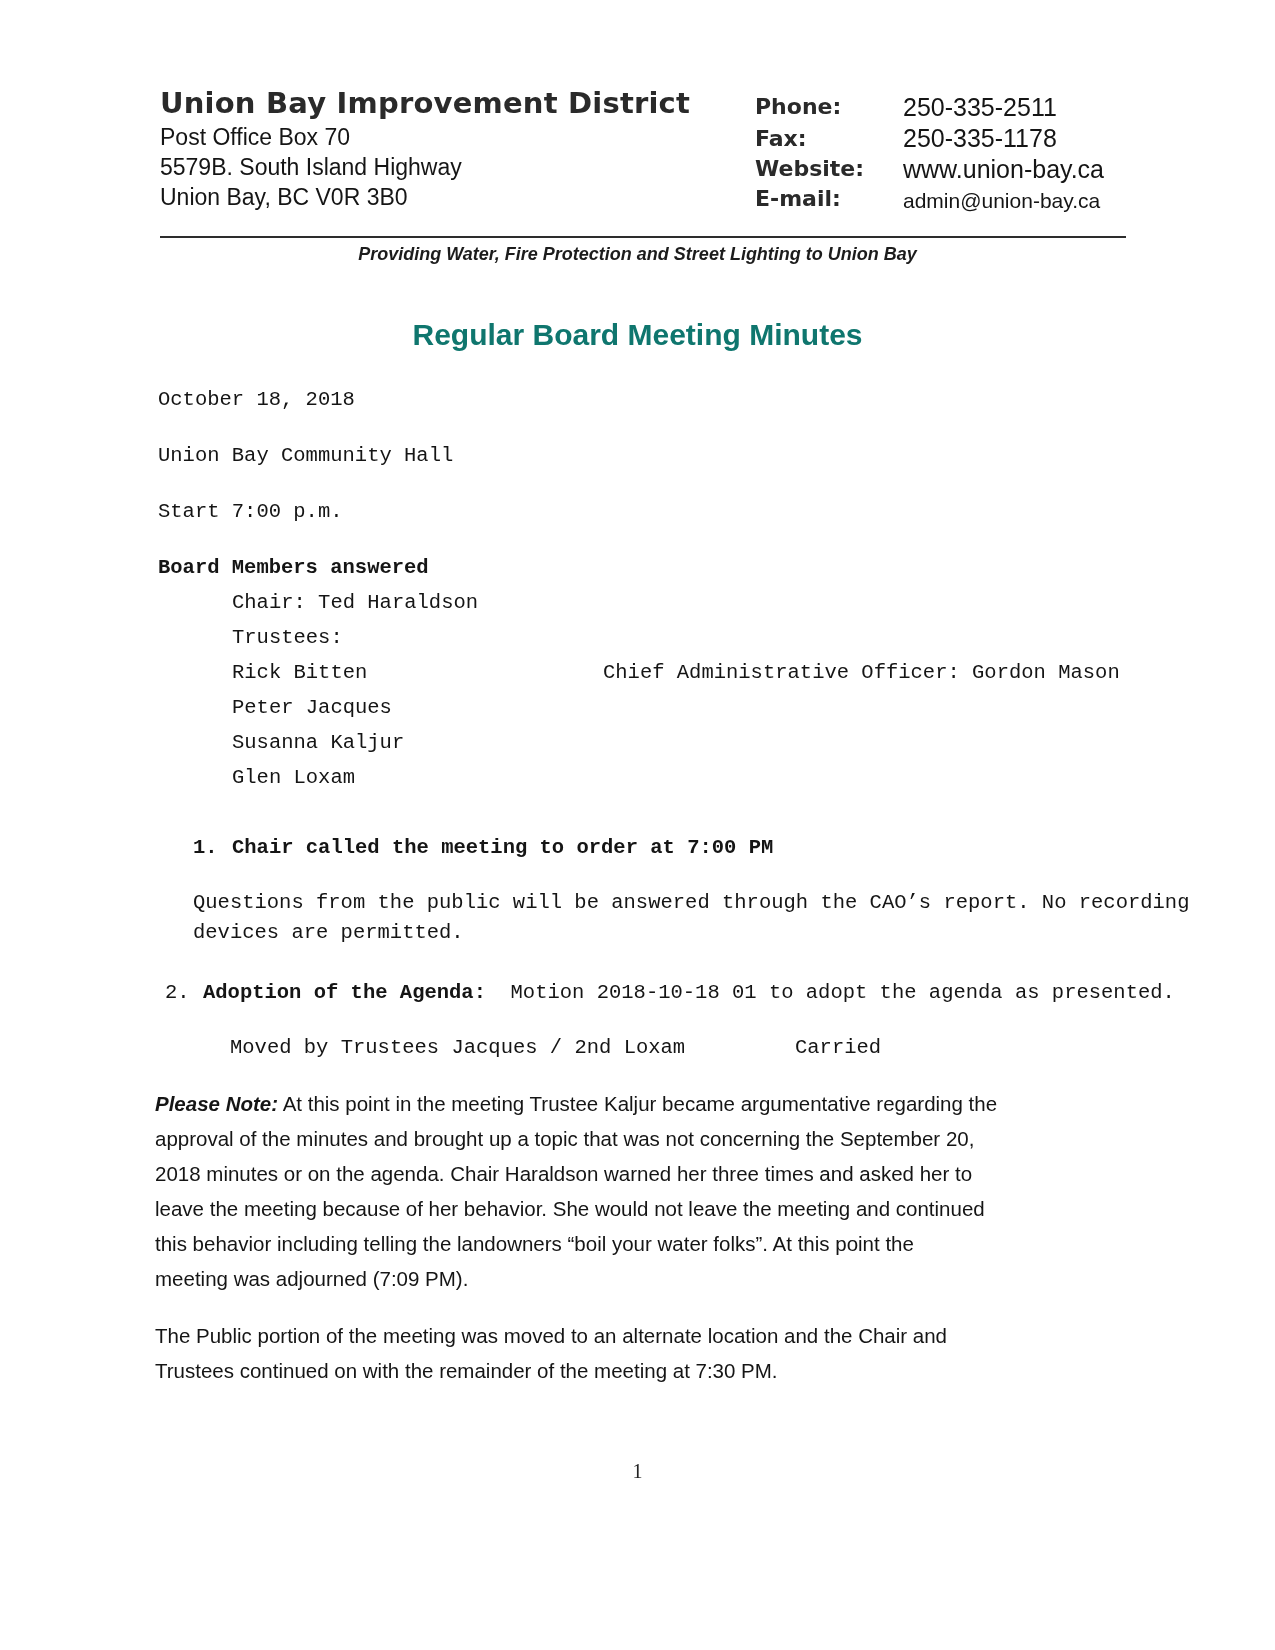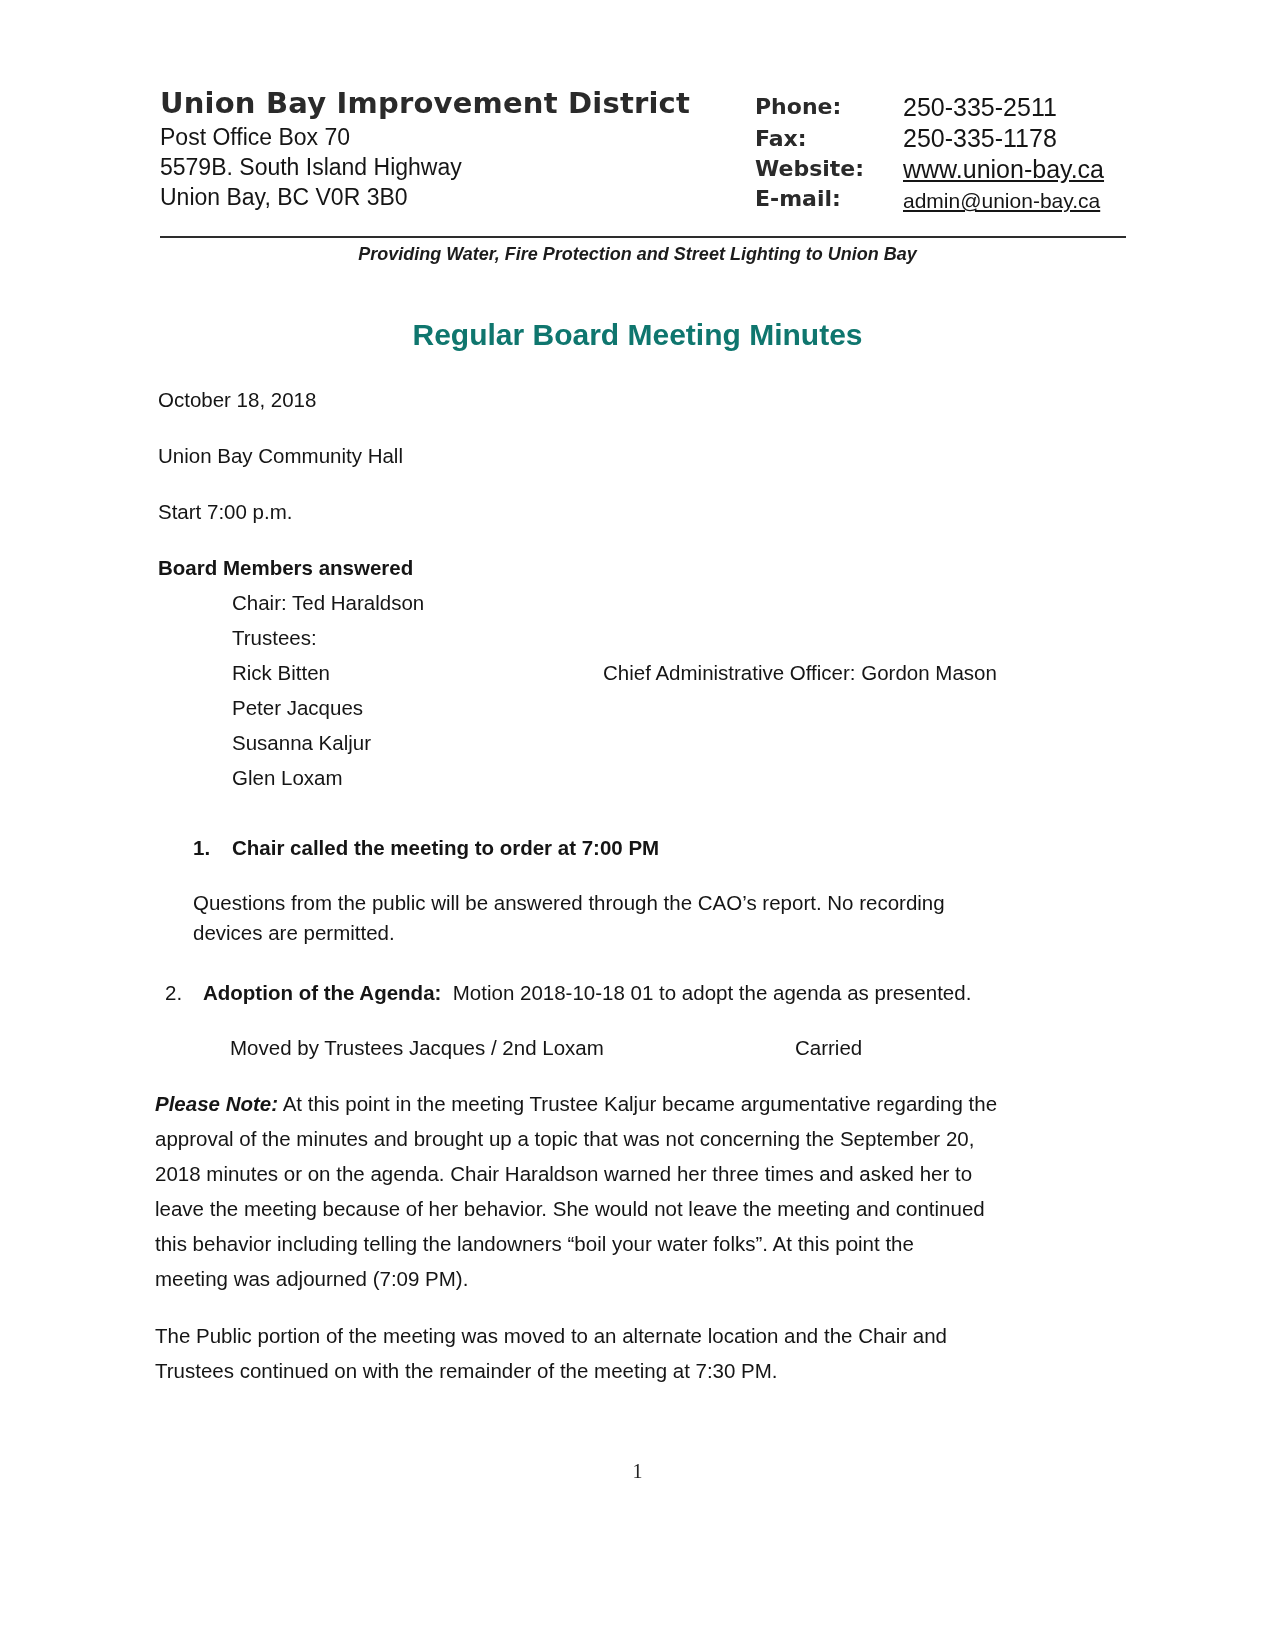--- a/index.html
+++ b/index.html
@@ -2,26 +2,26 @@
 <html><head>
   <meta charset="utf-8">
   <style>
     html, body { margin: 0; padding: 0; background: #ffffff; }
     body { width: 1275px; height: 1650px; position: relative; overflow: hidden; color: #151515; }
     .abs { position: absolute; white-space: nowrap; }
     .org-title { left: 160px; top: 86px; font-family: "DejaVu Sans", sans-serif; font-weight: bold; font-size: 29px; color: #2a2a2a; letter-spacing: 0.2px; }
     .addr { left: 160px; font-family: "Liberation Sans", sans-serif; font-size: 23px; color: #151515; }
     .clabel { left: 755px; font-family: "DejaVu Sans", sans-serif; font-weight: bold; font-size: 22px; color: #2a2a2a; }
     .cval { left: 903px; font-family: "Liberation Sans", sans-serif; font-size: 25px; color: #151515; }
-    .cval.link { text-decoration: underline; }
+    .cval.link { }
     .cval.small { font-size: 21px; }
     .rule { position: absolute; left: 160px; top: 236px; width: 966px; height: 2px; background: #2d2d2d; }
     .tagline { left: 0; width: 1275px; top: 244px; text-align: center; font-family: "Liberation Sans", sans-serif; font-style: italic; font-weight: bold; font-size: 18px; color: #1c1c1c; }
     .heading { left: 0; width: 1275px; top: 318px; text-align: center; font-family: "Liberation Sans", sans-serif; font-weight: bold; font-size: 30px; color: #0f766e; }
-    .body { font-family: Liberation Sans, sans-serif; font-size: 20.5px; color: #151515; }
+    .body { font-family: Liberation Mono, monospace; font-size: 20.5px; color: #151515; }
     .bold { font-weight: bold; }
     .para { position: absolute; font-family: "Liberation Sans", sans-serif; font-size: 20.5px; line-height: 35px; color: #151515; }
     .pagenum { left: 0; width: 1275px; top: 1460px; text-align: center; font-family: "Liberation Serif", serif; font-size: 20px; color: #222; }
   </style>
 </head>
 <body>
 
 <div class="abs org-title">Union Bay Improvement District</div>
 <div class="abs addr" style="top:124px">Post Office Box 70</div>
 <div class="abs addr" style="top:154px">5579B. South Island Highway</div>

